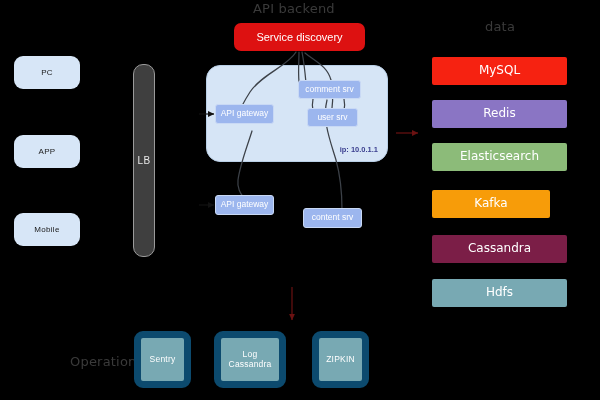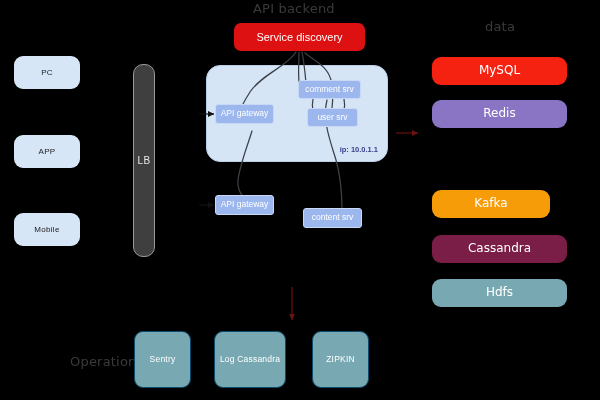--- a/index.html
+++ b/index.html
@@ -91,28 +91,28 @@
     font-size: 7.5px;
     font-weight: bold;
     white-space: nowrap;
     z-index: 4;
   }
 
   
   .store {
     color: #ffffff;
     font-size: 12px;
-    border-radius: 9px;
+    border-radius: 2px;
     font-family: "DejaVu Sans", sans-serif;
   }
 
   
   .ops {
     background: #78a9b3;
-    border: 1px solid #0c4a6e;
+    border: 7px solid #0c4a6e;
     color: #ffffff;
     font-size: 8.5px;
     border-radius: 9px;
     letter-spacing: 0.2px;
   }
 
   svg.links {
     position: absolute;
     left: 0;
     top: 0;
@@ -209,20 +209,23 @@
   </div>
 
   <div class="node store" style="left:432px; top:57px; width:135px; height:28px; background:#f62211;">
     <span>MySQL</span>
   </div>
 
   <div class="node store" style="left:432px; top:100px; width:135px; height:28px; background:#8a75c4;">
     <span>Redis</span>
   </div>
 
+  <div class="node store" style="left:432px; top:143px; width:135px; height:28px; background:#8cbb79;">
+    <span>Elasticsearch</span>
+  </div>
 
   <div class="node store" style="left:432px; top:190px; width:118px; height:28px; background:#f79c09;">
     <span>Kafka</span>
   </div>
 
   <div class="node store" style="left:432px; top:235px; width:135px; height:28px; background:#7b1e47;">
     <span>Cassandra</span>
   </div>
 
   <div class="node store" style="left:432px; top:279px; width:135px; height:28px; background:#78a9b3;">

